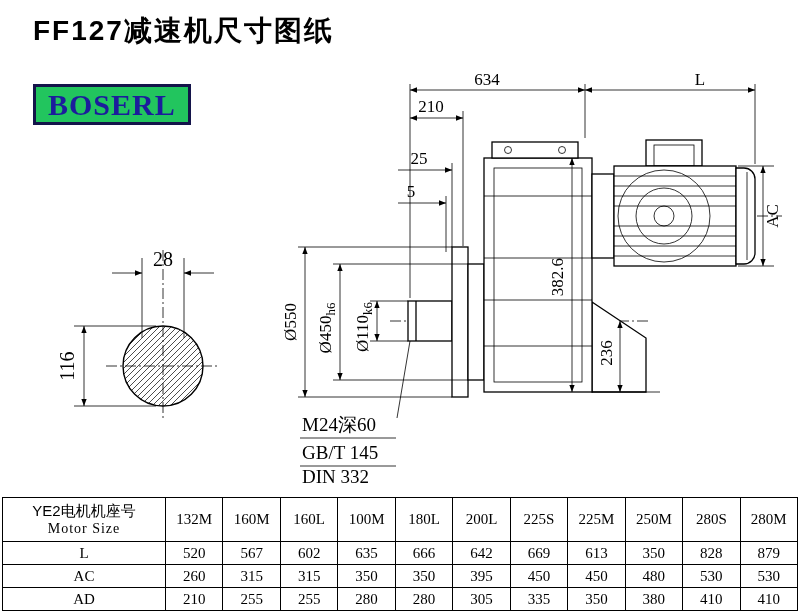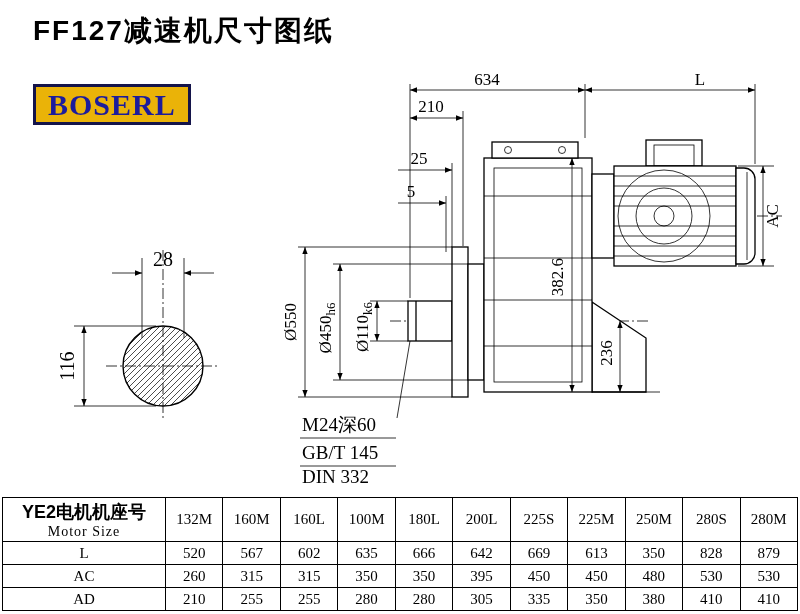--- a/index.html
+++ b/index.html
@@ -9,21 +9,21 @@
     background: #fff; overflow: hidden;
     font-family: "Liberation Sans", sans-serif;
   }
   .title {
     position: absolute; left: 33px; top: 12px; margin: 0;
     font-size: 28px; font-weight: bold; letter-spacing: 2px; color: #000;
     font-family: "Liberation Sans", sans-serif;
   }
   .logo {
     position: absolute; left: 33px; top: 84px;
-    border: 3px solid #14144a; background: #eab308;
+    border: 3px solid #14144a; background: #22c55e;
     padding: 0 12px; height: 41px; display: flex; align-items: center;
   }
   .logo span {
     font-family: "Liberation Serif", serif; font-size: 30px; font-weight: bold;
     color: #1c1c9c; letter-spacing: 1px;
   }
   svg.drawing { position: absolute; left: 0; top: 0; }
   svg .ln   { stroke: #000; stroke-width: 1.3; fill: none; }
   svg .fillw{ fill: #fff; }
   svg .thin { stroke: #000; stroke-width: 0.8; fill: none; }
@@ -35,21 +35,21 @@
     position: absolute; left: 2px; top: 497px; width: 796px;
     border-collapse: collapse; table-layout: fixed; background: #fff;
   }
   .spec th, .spec td {
     border: 1px solid #000; text-align: center; vertical-align: middle;
     font-family: "Liberation Serif", serif; font-size: 15px; font-weight: normal;
     padding: 0; overflow: hidden;
   }
   .spec tr.hdr th { height: 44px; }
   .spec tr.datarow th, .spec tr.datarow td { height: 23px; }
-  .hd-cn { font-family: "Liberation Sans", sans-serif; font-weight: bold; font-size: 18px; }
+  .hd-cn { font-family: "Liberation Sans", sans-serif; font-weight: normal; font-size: 15px; }
   .hd-en { font-family: Liberation Serif, serif; font-size: 14px; letter-spacing: 1px; }
 </style>
 </head>
 <body>
 
 <h1 class="title">FF127减速机尺寸图纸</h1>
 
 <div class="logo">
   <span>BOSERL</span>
 </div>

